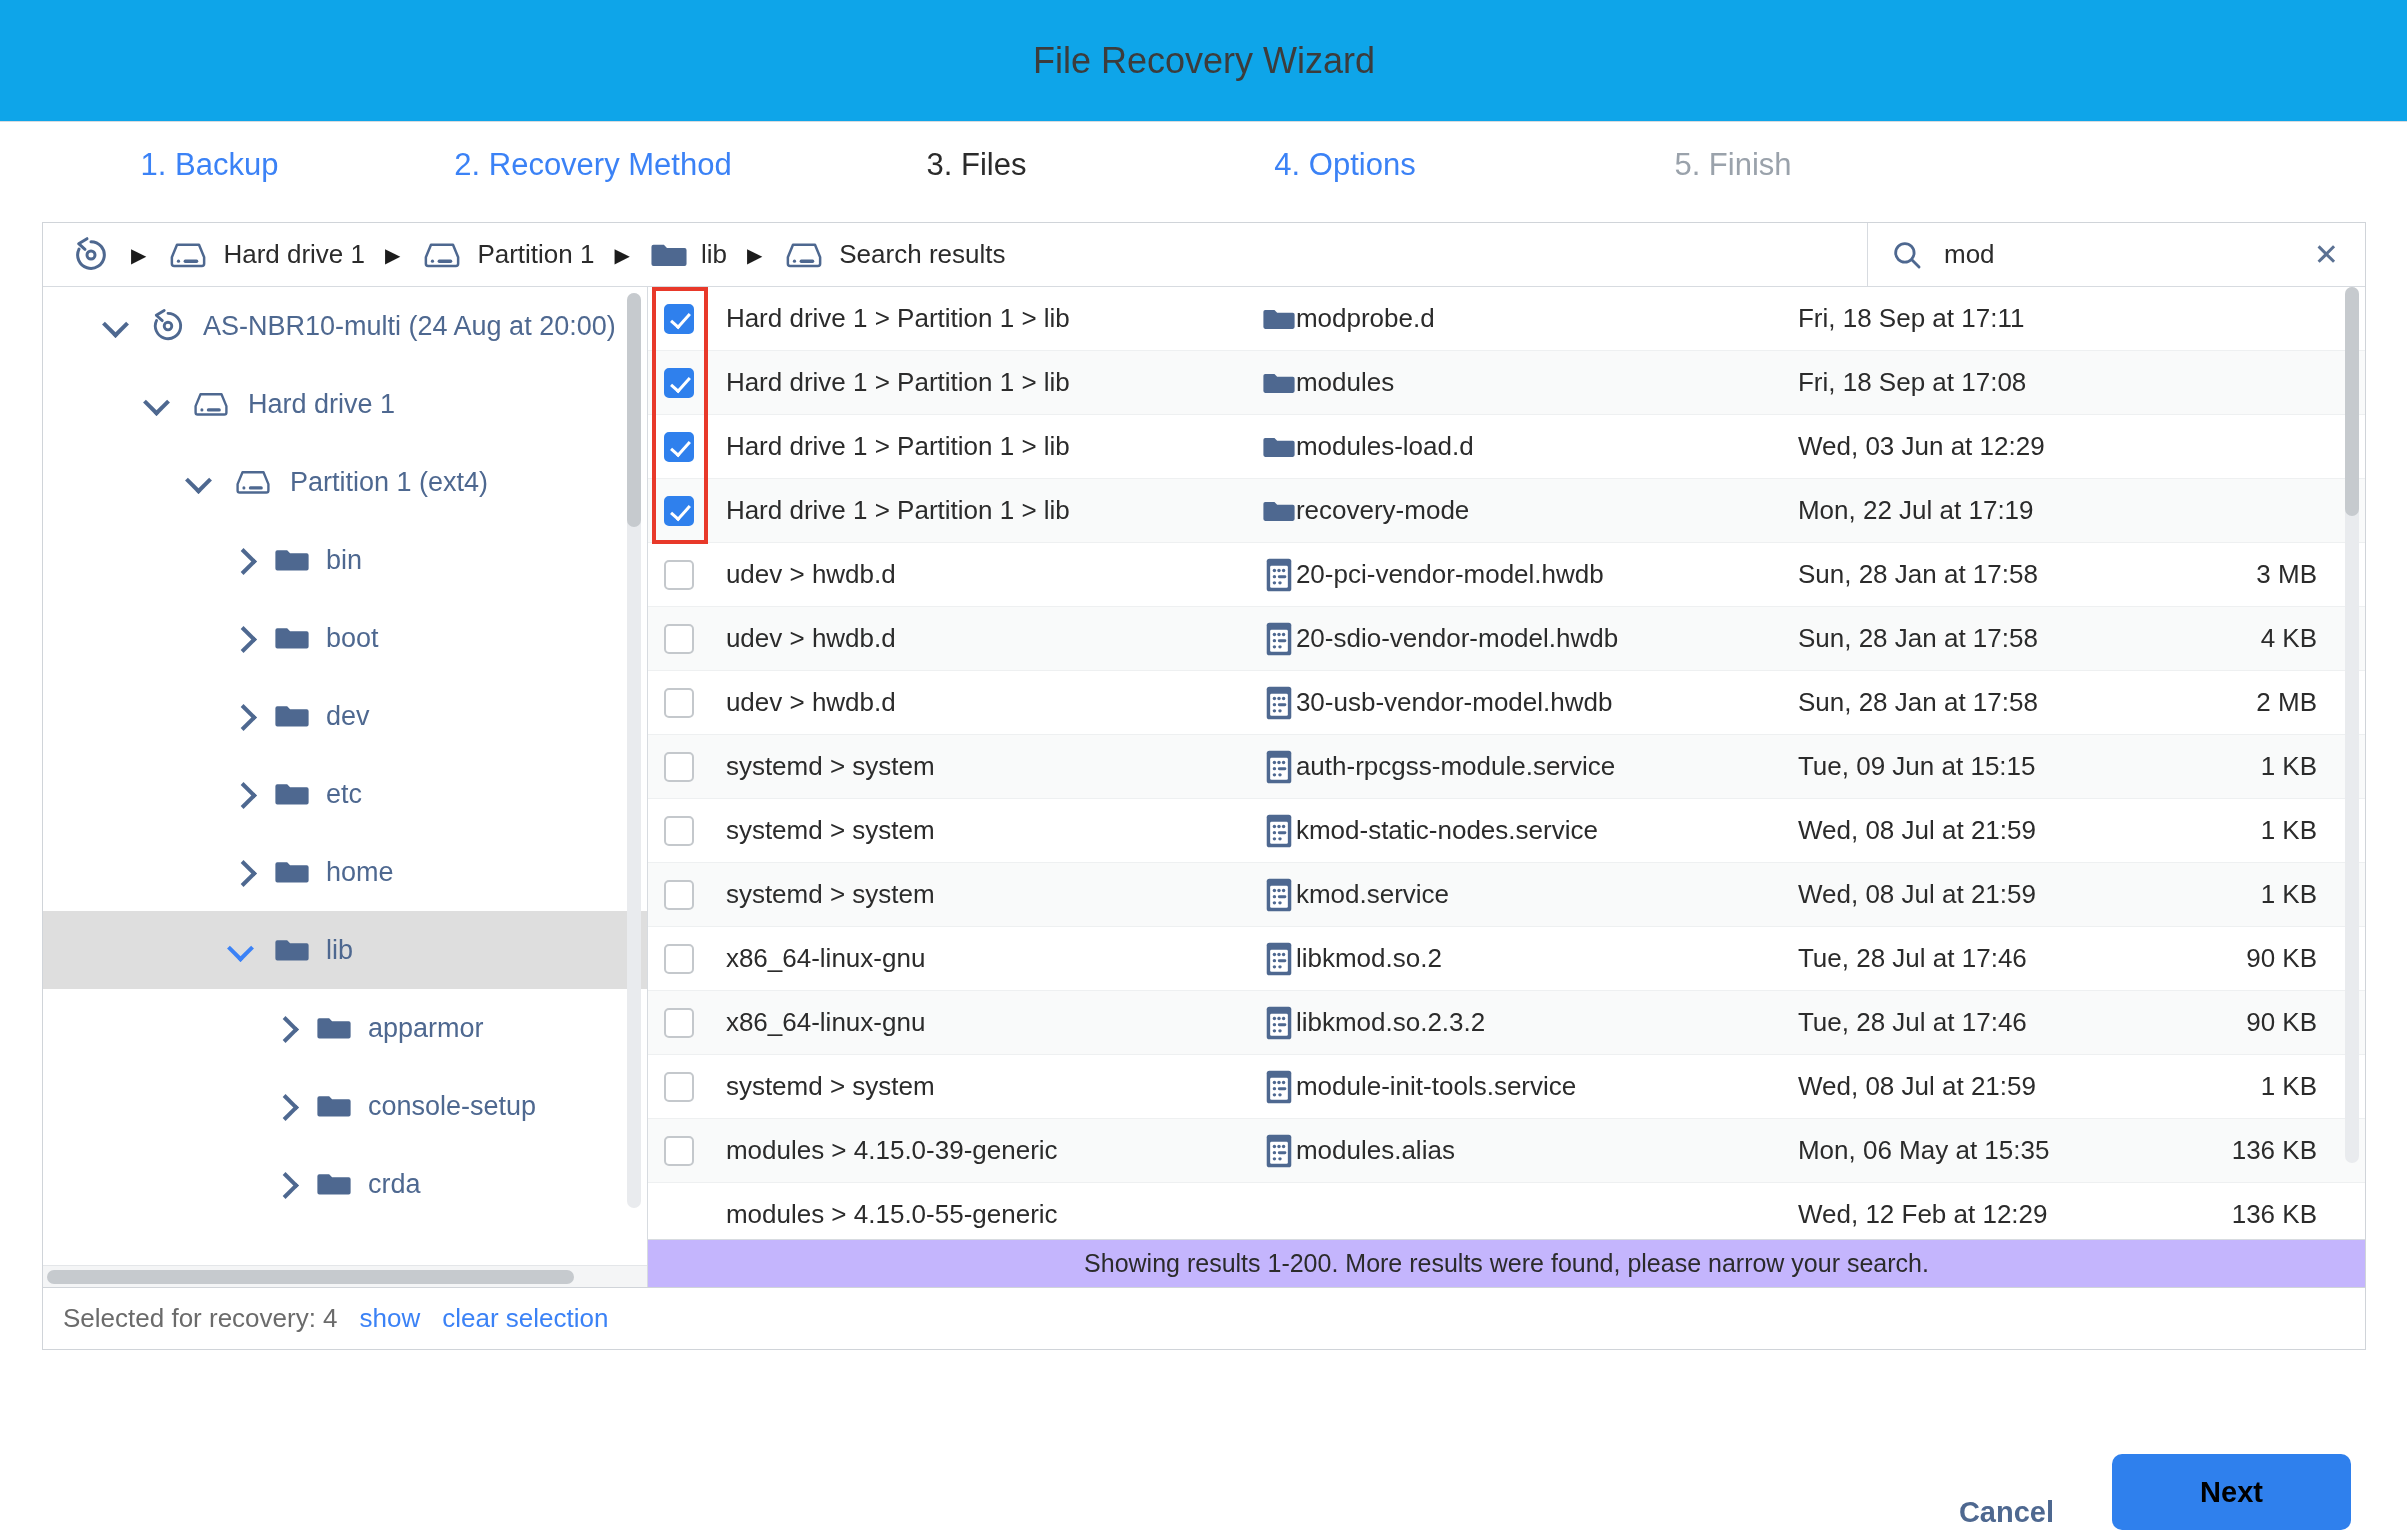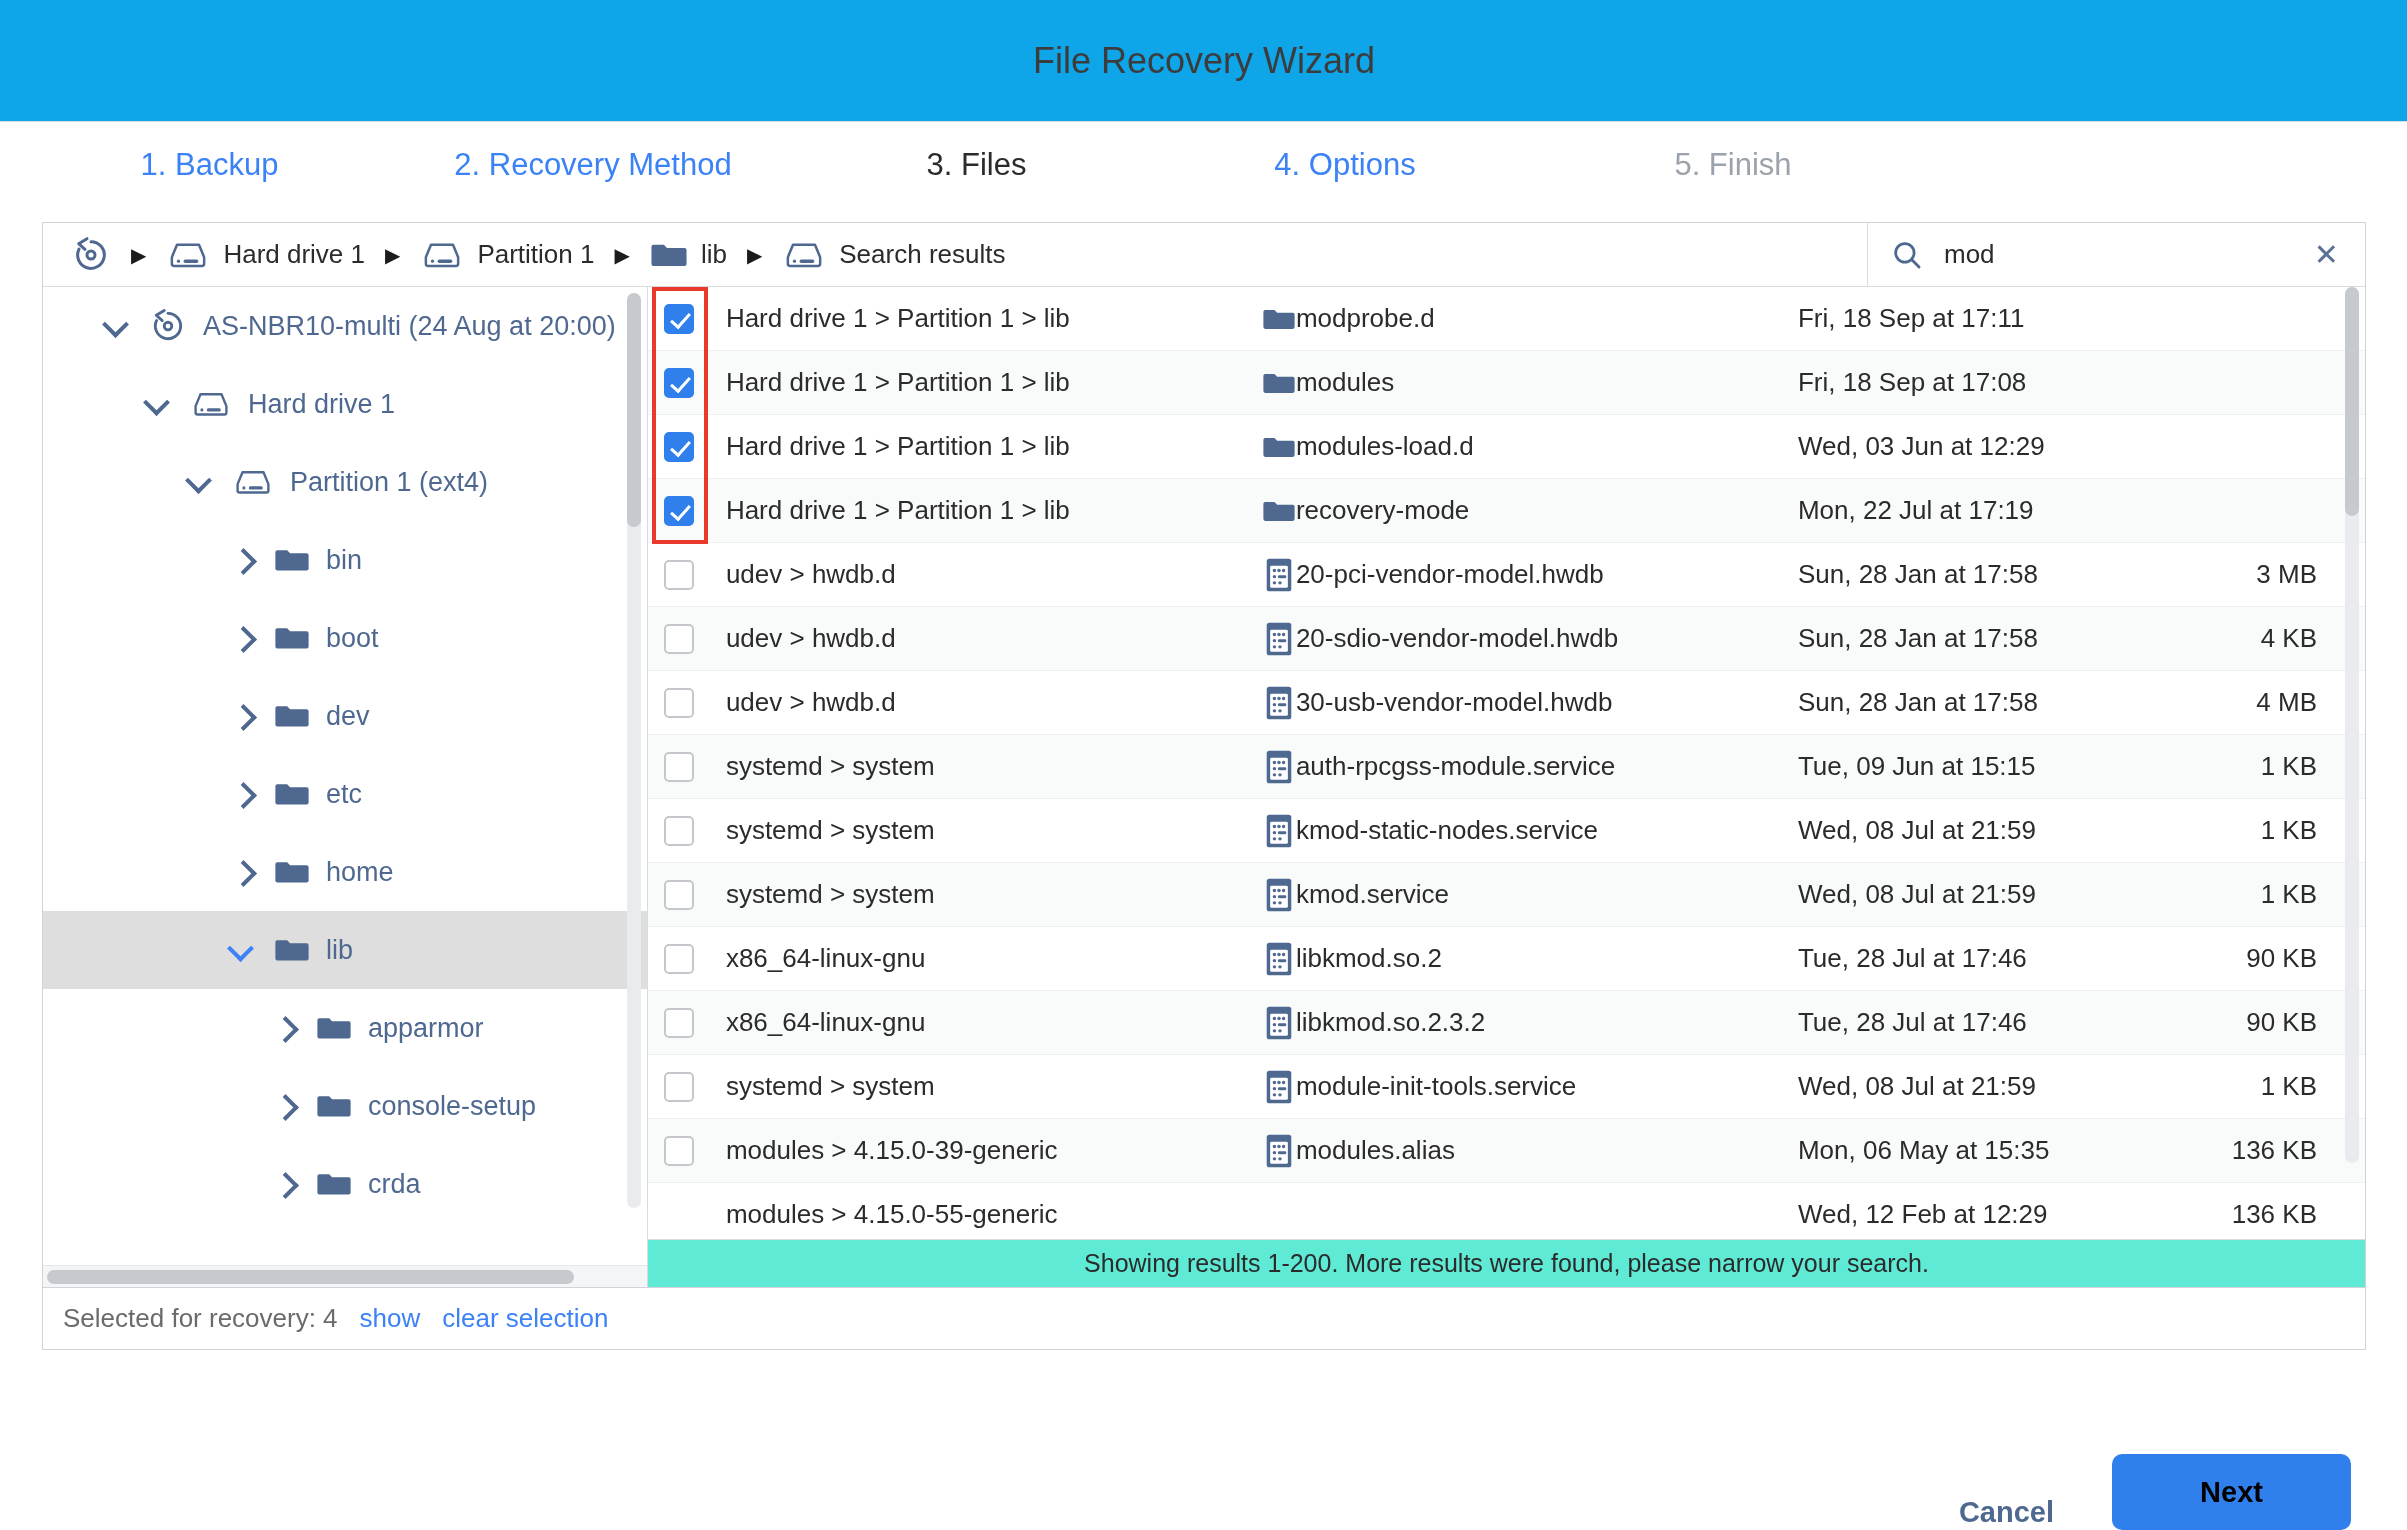--- a/index.html
+++ b/index.html
@@ -280,21 +280,21 @@
   .tbl-vscroll .thumb {
     position: absolute;
     top: 0; left: 0;
     width: 14px; height: 229px;
     background: #c6cace;
     border-radius: 7px;
   }
 
   .showing {
     height: 48px;
-    background: #5eead4;
+    background: #c4b5fd;
     border-top: 1px solid #d7dbe0;
     display: flex; align-items: center; justify-content: center;
     font-size: 25px;
     color: #2b2b2b;
   }
 
   
   .selbar {
     margin: 0 42px;
     width: 2324px;
@@ -715,21 +715,21 @@
                   <circle cx="12.8" cy="8.2" r="1.05" fill="#4e6890"></circle>
                   <circle cx="7.2" cy="12.0" r="1.05" fill="#4e6890"></circle>
                   <rect x="9.3" y="11.1" width="5.2" height="1.9" rx="0.9" fill="#4e6890"></rect>
                   <circle cx="7.2" cy="15.8" r="1.05" fill="#4e6890"></circle>
                   <circle cx="10.6" cy="15.8" r="1.05" fill="#4e6890"></circle>
                 </svg>
               </span>
               <span>30-usb-vendor-model.hwdb</span>
             </div>
             <div class="cell c-mod">Sun, 28 Jan at 17:58</div>
-            <div class="cell c-size">4 MB</div>
+            <div class="cell c-size">2 MB</div>
             <div class="cell c-end"></div>
           </div>
           <div class="row alt">
             <div class="cell c-sel">
               <span class="cb"></span>
             </div>
             <div class="cell c-path">systemd &gt; system</div>
             <div class="cell c-name">
               <span class="ico">
                 <svg width="34" height="36" viewBox="0 0 20 22">

